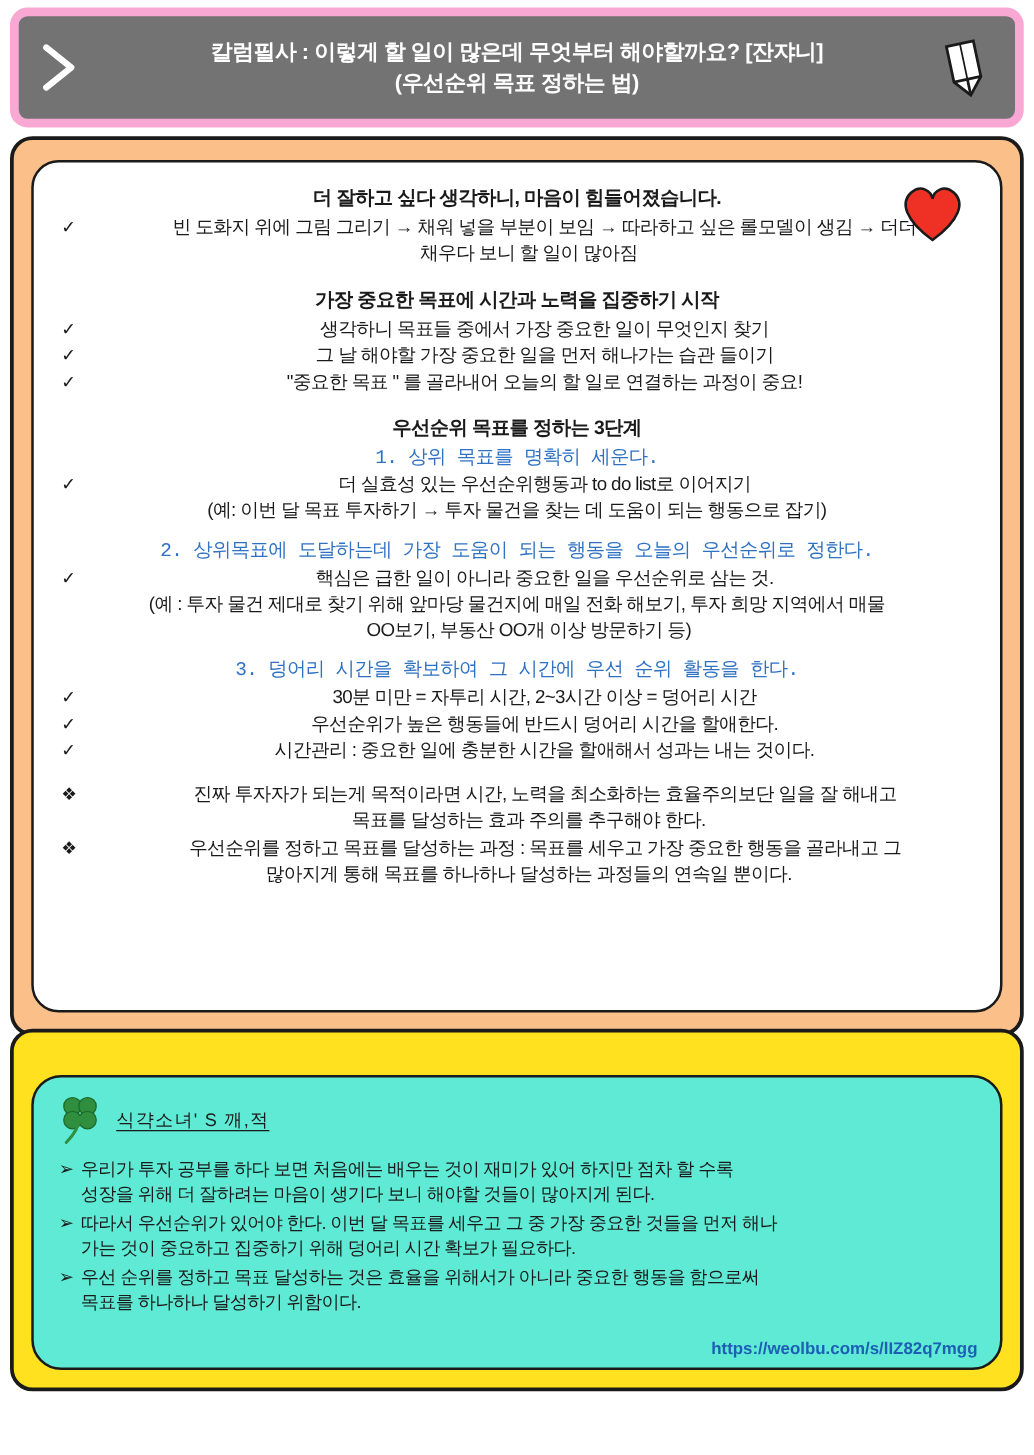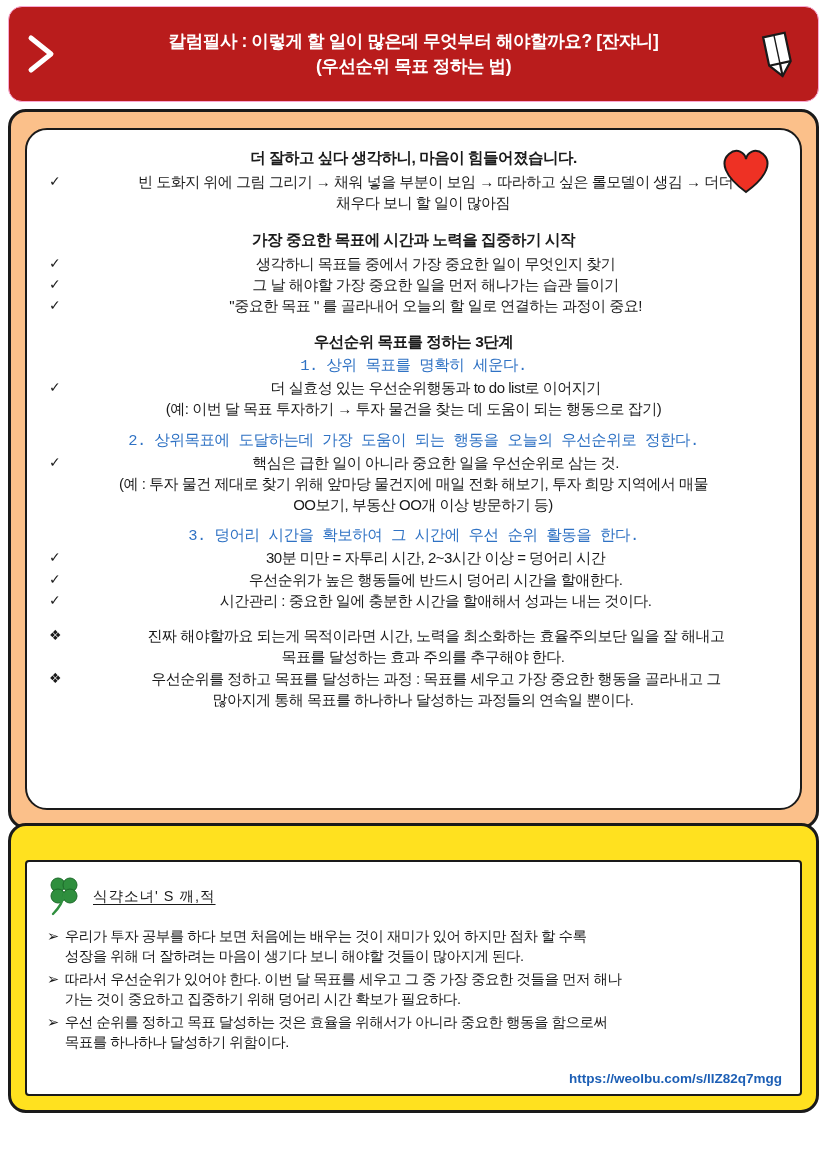--- a/index.html
+++ b/index.html
@@ -20,22 +20,22 @@
     width: 827px;
     height: 1164px;
     background: #ffffff;
     box-sizing: border-box;
     padding: 6px 8px 8px 8px;
   }
 
   
   .header {
     position: relative;
-    background: #b91c1c;
-    border: 1px solid #f9a8d4;
+    background: #737373;
+    border: 7px solid #f9a8d4;
     border-radius: 14px;
     height: 96px;
     box-sizing: border-box;
     display: flex;
     align-items: center;
     justify-content: center;
     overflow: hidden;
   }
   .header-title {
     color: #ffffff;
@@ -141,23 +141,23 @@
     margin-top: -6px;
     background: #ffe11f;
     border: 3px solid #1a1a1a;
     border-radius: 18px;
     box-sizing: border-box;
     padding: 34px 14px 14px 14px;
     height: 290px;
     position: relative;
   }
   .yellow-inner {
-    background: #ffffff;
+    background: #5eead4;
     border: 2px solid #1a1a1a;
-    border-radius: 4px;
+    border-radius: 24px;
     box-sizing: border-box;
     height: 100%;
     padding: 14px 20px 12px 20px;
     position: relative;
   }
   .note-head {
     display: flex;
     align-items: center;
     gap: 12px;
     margin-bottom: 10px;
@@ -280,21 +280,21 @@
       </div>
       <div class="bullet-line">
         <span class="mk">✓</span>
         <span class="tx">시간관리 : 중요한 일에 충분한 시간을 할애해서 성과는 내는 것이다.</span>
       </div>
 
       <div class="gap-md"></div>
 
       <div class="bullet-line">
         <span class="mk">❖</span>
-        <span class="tx">진짜 해야할까요 되는게 목적이라면 시간, 노력을 최소화하는 효율주의보단 일을 잘 해내고</span>
+        <span class="tx">진짜 투자자가 되는게 목적이라면 시간, 노력을 최소화하는 효율주의보단 일을 잘 해내고</span>
       </div>
       <div class="plain-line indent">목표를 달성하는 효과 주의를 추구해야 한다.</div>
       <div class="bullet-line">
         <span class="mk">❖</span>
         <span class="tx">우선순위를 정하고 목표를 달성하는 과정 : 목표를 세우고 가장 중요한 행동을 골라내고 그</span>
       </div>
       <div class="plain-line indent">많아지게 통해 목표를 하나하나 달성하는 과정들의 연속일 뿐이다.</div>
 
     </div>
   </div>

